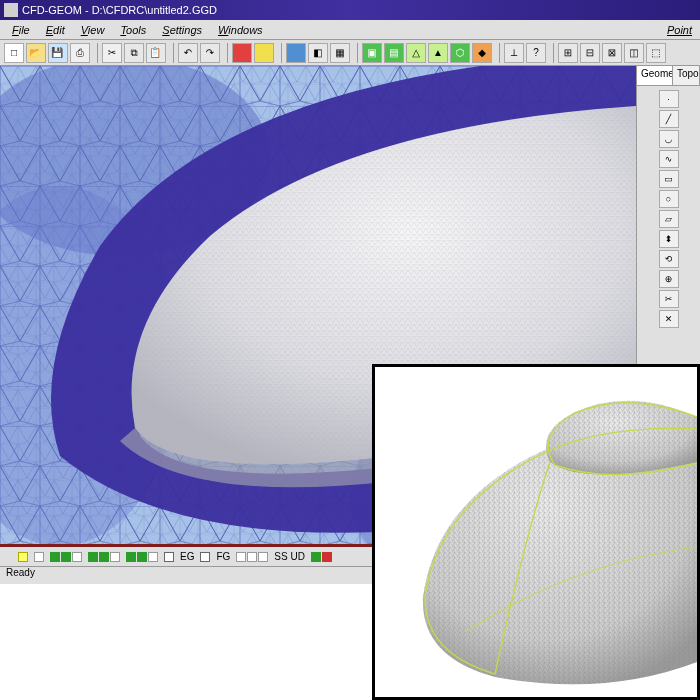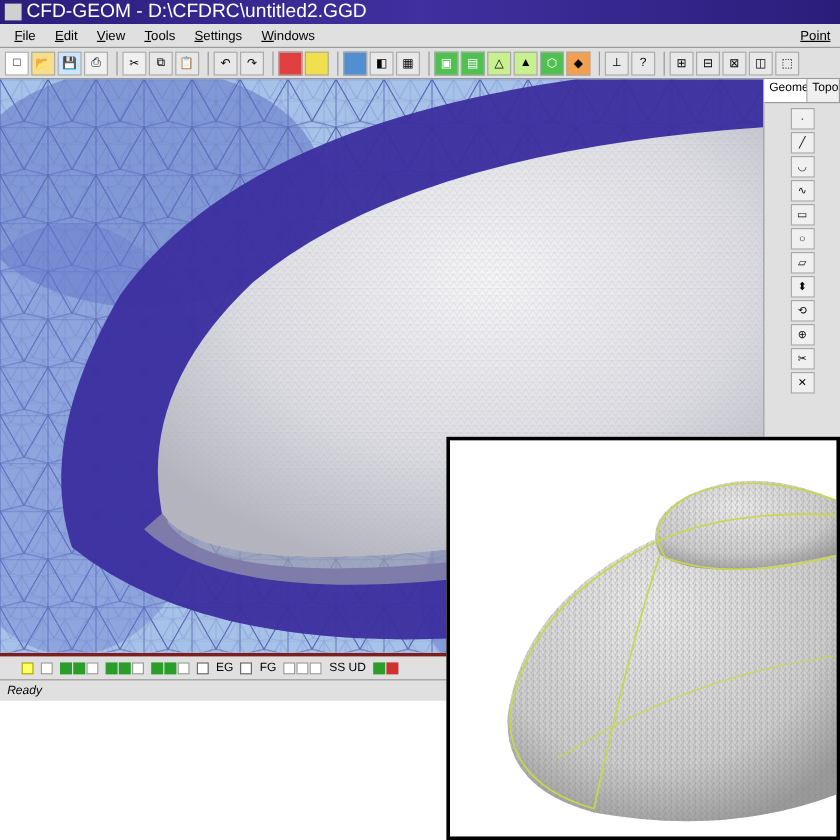--- a/index.html
+++ b/index.html
@@ -1,21 +1,21 @@
 <!DOCTYPE html>
 <html><head>
 <meta charset="utf-8">
 <style>
   * { box-sizing: border-box; margin: 0; padding: 0; font-family: Tahoma, sans-serif; }
   body { width: 700px; height: 700px; background: #fff; position: relative; overflow: hidden; }
 
-  .titlebar { height: 20px; background: linear-gradient(to right, #2a1d7a, #4030a0, #2a1d7a); color: #fff; display: flex; align-items: center; padding: 0 4px; font-size: 16px; }
+  .titlebar { height: 20px; background: linear-gradient(to right, #2a1d7a, #4030a0, #2a1d7a); color: #fff; display: flex; align-items: center; padding: 0 4px; font-size: 11px; }
   .titlebar .icon { width: 14px; height: 14px; background: #d0d0d0; margin-right: 4px; }
 
-  .menubar { height: 20px; background: #e0e0e0; display: flex; align-items: center; padding: 0 4px; font-size: 11px; border-bottom: 1px solid #999; }
+  .menubar { height: 20px; background: #e0e0e0; display: flex; align-items: center; padding: 0 4px; font-size: 11px; border-bottom: 1px solid #999; font-style: italic; }
   .menubar .menu-item { padding: 2px 8px; cursor: default; }
   .menubar .menu-item u { text-decoration: underline; }
   .menubar .help { margin-left: auto; padding-right: 4px; }
 
   .toolbar { height: 26px; background: #e0e0e0; display: flex; align-items: center; padding: 2px 4px; border-bottom: 1px solid #999; gap: 2px; }
   .tb-btn { width: 20px; height: 20px; background: #e8e8e8; border: 1px solid #aaa; display: flex; align-items: center; justify-content: center; font-size: 10px; }
   .tb-sep { width: 4px; height: 20px; border-right: 1px solid #999; margin: 0 2px; }
   .tb-btn.n { background:#fff; }
   .tb-btn.o { background:#f5e089; }
   .tb-btn.s { background:#cce5ff; }
@@ -42,21 +42,21 @@
   .bottombar { height: 22px; background: #e0e0e0; display: flex; align-items: center; padding: 0 18px; font-size: 10px; border-top: 3px solid #7f1d1d; gap: 6px; }
   .led-group { display:flex; gap:1px; }
   .led { width:10px; height:10px; }
   .led.g { background:#2a9d2a; }
   .led.w { background:#fff; border:1px solid #999; }
   .led.r { background:#d03030; }
   .chk { width:10px; height:10px; border:1px solid #666; background:#fff; }
   .lbl { font-size:10px; }
   .spacer { flex:1; }
 
-  .statusbar { height: 18px; background: #e0e0e0; border-top: 1px solid #999; display: flex; align-items: center; padding: 0 6px; font-size: 10px; font-style: italic; }
+  .statusbar { height: 18px; background: #e0e0e0; border-top: 1px solid #999; display: flex; align-items: flex-start; padding: 0 6px; font-size: 10px; }
 
   .inset { position: absolute; right: 0; bottom: 0; width: 328px; height: 336px; background: #fff; border: 3px solid #000; overflow:hidden; }
   .inset svg { width:100%; height:100%; display:block; }
 </style>
 </head>
 <body>
 
 <div class="titlebar">
   <div class="icon"></div>
   <span>CFD-GEOM - D:\CFDRC\untitled2.GGD</span>

